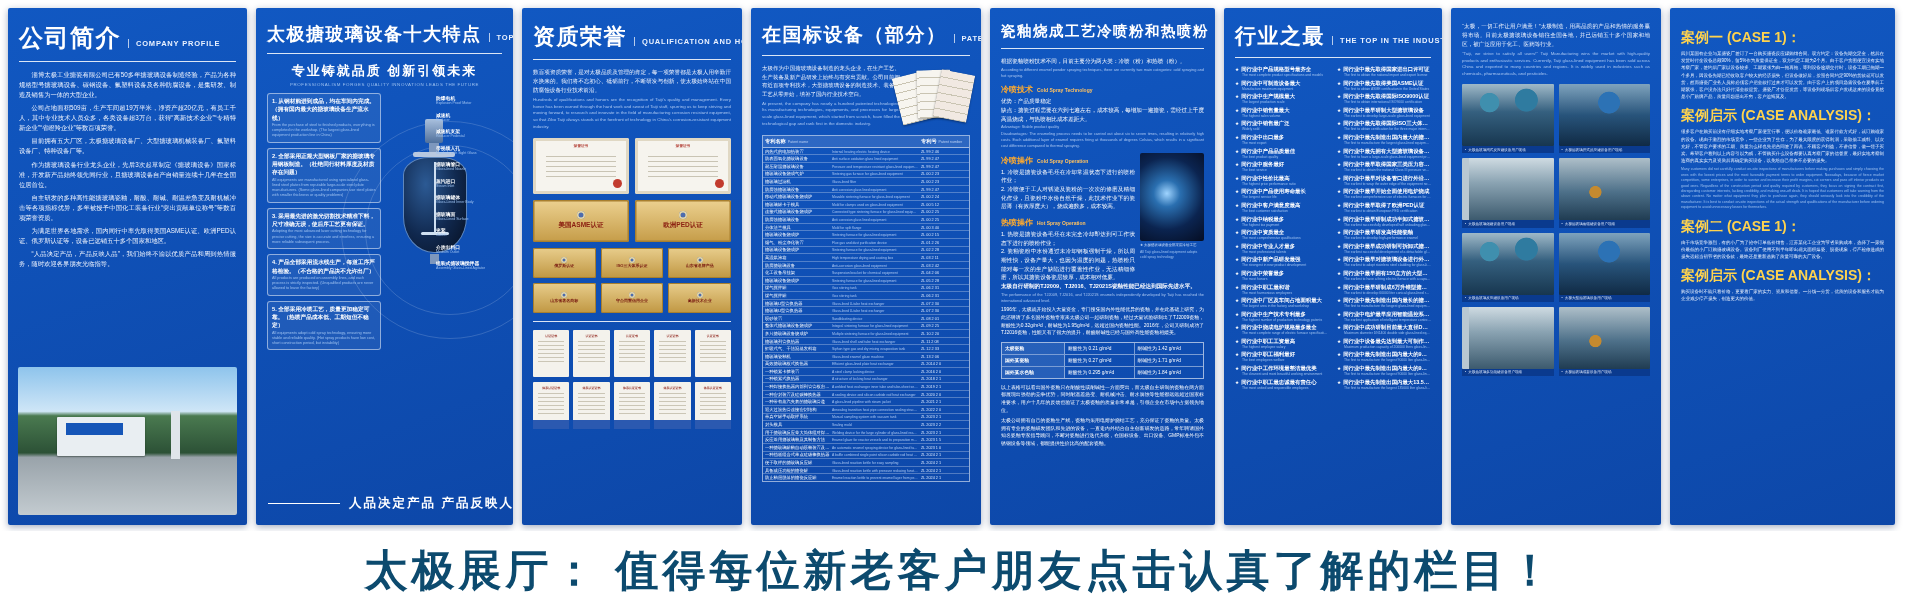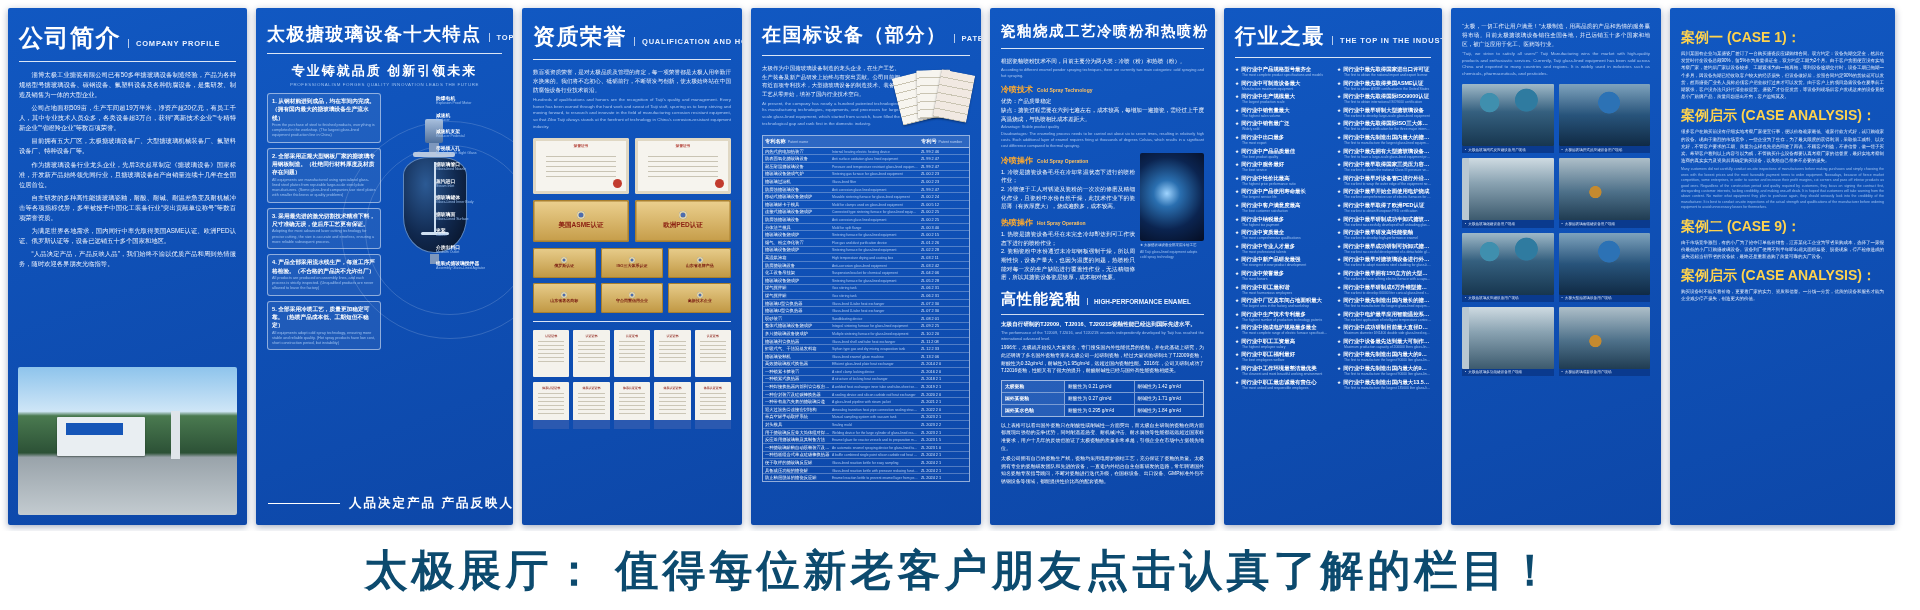--- a/index.html
+++ b/index.html
@@ -682,24 +682,20 @@
         <div class="sec5"><span>热喷操作</span><span class="sen">Hot Spray Operation</span></div>
         <div class="p5line">1. 热喷是搪瓷设备毛坯在未完全冷却即达到可工作状态下进行的喷粉作业；</div>
         <div class="p5line">2. 瓷釉瓷粉中水份通过未冷却钢板强制干燥，所以周期性快，设备产量大，也因为温度的问题，热喷粉只能对每一次的生产缺陷进行覆盖性作业，无法精细修磨，所以其搪瓷设备瓷层较厚，成本相对低廉。</div>
       </div>
       <div style="flex:0 0 64px">
         <div class="sprayphoto"></div>
         <div class="spraycap">★ 太极搪玻璃设备全部采用冷喷工艺</div>
         <div class="spraycap" style="color:#9cc0f0">All Taiji glass-lined equipment adopts cold spray technology</div>
       </div>
     </div>
-    <div class="h5big">
-      <span class="b-cn">高性能瓷釉</span>
-      <span class="b-en">HIGH-PERFORMANCE ENAMEL</span>
-    </div>
     <div class="p5line" style="font-weight:bold">太极自行研制的TJ2009、TJ2016、TJ2021S瓷釉性能已经达到国际先进水平。</div>
     <div class="p5en">The performance of the TJ2009, TJ2016, and TJ2021S enamels independently developed by Taiji has reached the international advanced level.</div>
     <div class="p5line" style="margin-top:3px;font-size:4.9px">1996年，太极就开始投入大量资金，专门搜集国内外性能优异的瓷釉，并在此基础上研究，为此还聘请了多名国外瓷釉专家来太极公司一起研制瓷釉，经过大量试验研制出了TJ2009瓷釉，耐酸性为0.32g/m²d，耐碱性为1.95g/m²d，远超过国内瓷釉性能。2016年，公司又研制成功了TJ2016瓷釉，性能又有了很大的提升，耐酸耐碱性已经与国外高性能瓷釉相媲美。</div>
     <div class="t5">
 
     <div class="t5r">
         <span class="t5c n">太极瓷釉</span>
         <span class="t5c v">耐酸性为 0.21 g/m²d</span>
         <span class="t5c v">耐碱性为 1.42 g/m²d</span>
       </div>
@@ -988,21 +984,21 @@
       </div>
       </div>
   </section>
 
   <section class="panel p8">
     <div class="casehead">案例一 (CASE 1)：</div>
     <div class="p8para">四川某国有企业与某搪瓷厂签订了一台购买搪瓷反应罐购销合同。双方约定：设备先期交定金，然后在发货时付全设备总额90%，留5%作为质量保证金，双方约定工期为2个月。由于客户贪图便宜没有实地考察厂家，签约后厂家以设备较多、工期紧张为由一拖再拖，等到设备逾期交付时，设备工期已拖期一个多月，因设备先期已经收取客户较大的经济损失，但设备做好后，按照合同约定90%的货款就可以发货，然而搪瓷厂业务人员称必须客户把全款打过来才可以发货。由于客户上的项目急需设备在夏季前工期紧张，客户没办法只好付清全款提货。搪瓷厂才答应发货，等设备到现场后客户发现这来的设备竟然是小厂贴牌产品，质量问题层出不穷，客户追悔莫及。</div>
     <div class="casehead">案例启示 (CASE ANALYSIS)：</div>
     <div class="p8para">很多客户在购买前没有仔细实地考察厂家便宜行事，便以价格谁家最低、谁家付款方式好，就订购谁家的设备。现由于激烈的市场竞争，一些企业为了生存，为了最大限度的获得利润，采取偷工减料、以次充好，不管客户要求的工期、质量怎么样也先把合同签了再说，不顾客户利益，不讲信誉，做一锤子买卖。希望客户看到以上内容引以为戒，不管购买什么设备都要认真考察厂家的信誉度，最好实地考察制造商的真实实力及资质后再确定购买设备，以免给自己带来不必要的损失。</div>
     <div class="p8en">Many customers did not carefully conduct on-site inspections of manufacturers before making purchases and simply choosing the ones with the lowest prices and the most favorable payment terms to order equipment. Nowadays, because of fierce market competition, some enterprises, in order to survive and increase their profit margins, cut corners and pass off inferior products as good ones. Regardless of the construction period and quality required by customers, they focus on signing the contract first, disregarding customer interests, lacking credibility, and making one-off deals. It is hoped that customers will take warning from the above content. No matter what equipment they plan to purchase again, they should seriously look into the credibility of the manufacturer. It is best to conduct on-site inspections of the actual strength and qualifications of the manufacturer before ordering equipment to avoid unnecessary losses for themselves.</div>
-    <div class="casehead">案例二 (CASE 9)：</div>
+    <div class="casehead">案例二 (CASE 1)：</div>
     <div class="p8para">由于市场竞争激烈，有的小厂为了抢夺订单低价销售，江苏某化工企业为节省采购成本，选择了一家报价最低的小厂订购搪玻璃设备。设备到厂使用不到半年即出现大面积爆瓷、脱瓷现象，停产检修造成的损失远超当初节省的设备款，最终还是重新选购了质量可靠的大厂设备。</div>
     <div class="casehead">案例启示 (CASE ANALYSIS)：</div>
     <div class="p8para">购买设备时不能只看价格，更要看厂家的实力、资质和信誉。一分钱一分货，优质的设备和服务才能为企业减少停产损失，创造更大的价值。</div>
   </section>
 
 </div>
 
 <div class="banner">
   <div class="slogan">太极展厅： 值得每位新老客户朋友点击认真了解的栏目！</div>
 </div>

